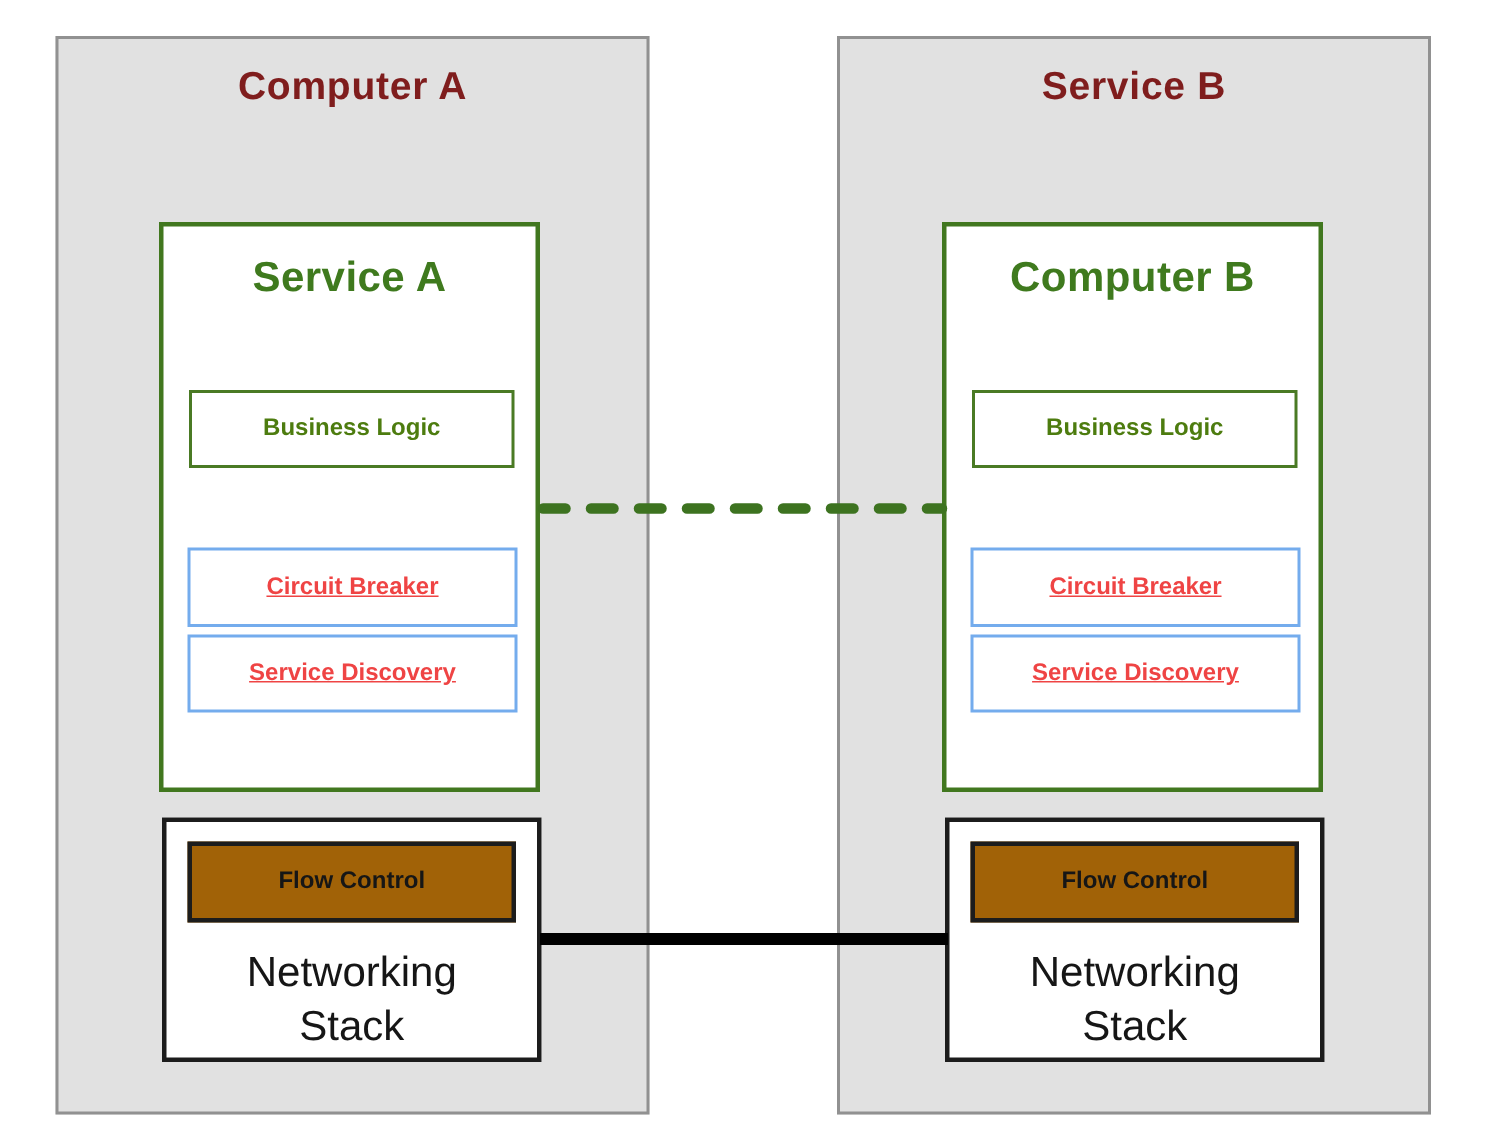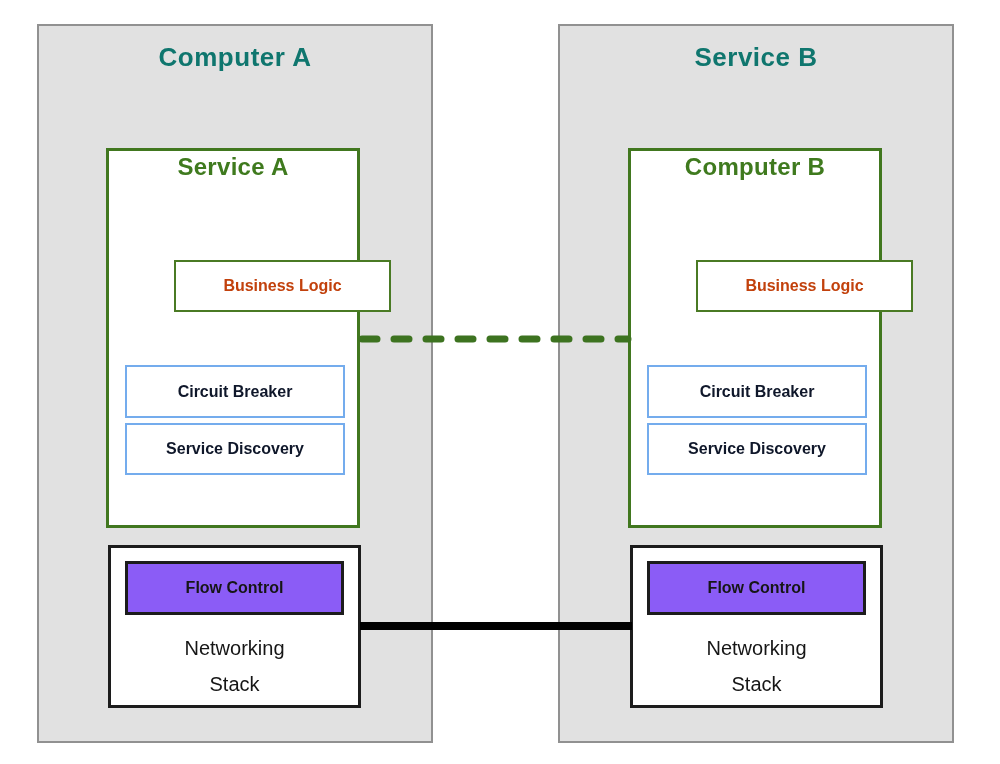--- a/index.html
+++ b/index.html
@@ -9,62 +9,62 @@
   }
   
   .computer{
     position:absolute;top:24px;width:392px;height:715px;
     background:#e1e1e1;border:2px solid #919191;box-sizing:content-box;
   }
   .computer-a{left:37px;}
   .computer-b{left:558px;}
   .computer-title{
     margin-top:16px;text-align:center;
-    font-size:26px;font-weight:bold;color:#0f766e;letter-spacing:.5px;
+    font-size:26px;font-weight:bold;color:#7f1d1d;letter-spacing:.5px;
   }
   
   .service{
     position:absolute;top:148px;width:248px;height:374px;
     background:#ffffff;border:3px solid #41771f;
   }
   .service-a{left:106px;}
   .service-b{left:628px;}
   .service-title{
-    margin-top:2px;text-align:center;
-    font-size:24px;font-weight:bold;color:#3f7a1e;letter-spacing:.3px;
+    margin-top:18px;text-align:center;
+    font-size:28px;font-weight:bold;color:#3f7a1e;letter-spacing:.3px;
   }
   
   .inner-box{
     position:absolute;display:flex;align-items:center;justify-content:center;
     background:#ffffff;font-size:16px;font-weight:bold;text-align:center;
   }
-  .green-box{border:2px solid #4a7a24;color:#c2410c;margin-left:48px;}
-  .blue-box{border:2px solid #74aced;color:#0f172a;}
+  .green-box{border:2px solid #4a7a24;color:#4d7c0f;}
+  .blue-box{border:2px solid #74aced;color:#ef4444;text-decoration:underline;}
   .biz-a{left:126px;top:260px;width:213px;height:48px;}
   .biz-b{left:648px;top:260px;width:213px;height:48px;}
   .cb-a{left:125px;top:365px;width:216px;height:49px;}
   .cb-b{left:647px;top:365px;width:216px;height:49px;}
   .sd-a{left:125px;top:423px;width:216px;height:48px;}
   .sd-b{left:647px;top:423px;width:216px;height:48px;}
   
   .netstack{
     position:absolute;top:545px;width:247px;height:157px;
     background:#ffffff;border:3px solid #1c1c1c;
   }
   .net-a{left:108px;}
   .net-b{left:630px;}
   .flow{
     position:absolute;left:14px;top:13px;width:213px;height:48px;
     display:flex;align-items:center;justify-content:center;
-    border:3px solid #1c1c1c;background:#8b5cf6;
+    border:3px solid #1c1c1c;background:#a16207;
     font-size:16px;font-weight:bold;color:#161616;
   }
   .net-label{
     position:absolute;left:0;top:82px;width:247px;text-align:center;
-    font-size:20px;line-height:36px;color:#161616;font-weight:400;
+    font-size:28px;line-height:36px;color:#161616;font-weight:400;
   }
   
   .links{
     position:absolute;left:0;top:0;width:1000px;height:764px;
     pointer-events:none;z-index:5;
   }
 </style>
 </head>
 <body>
 

